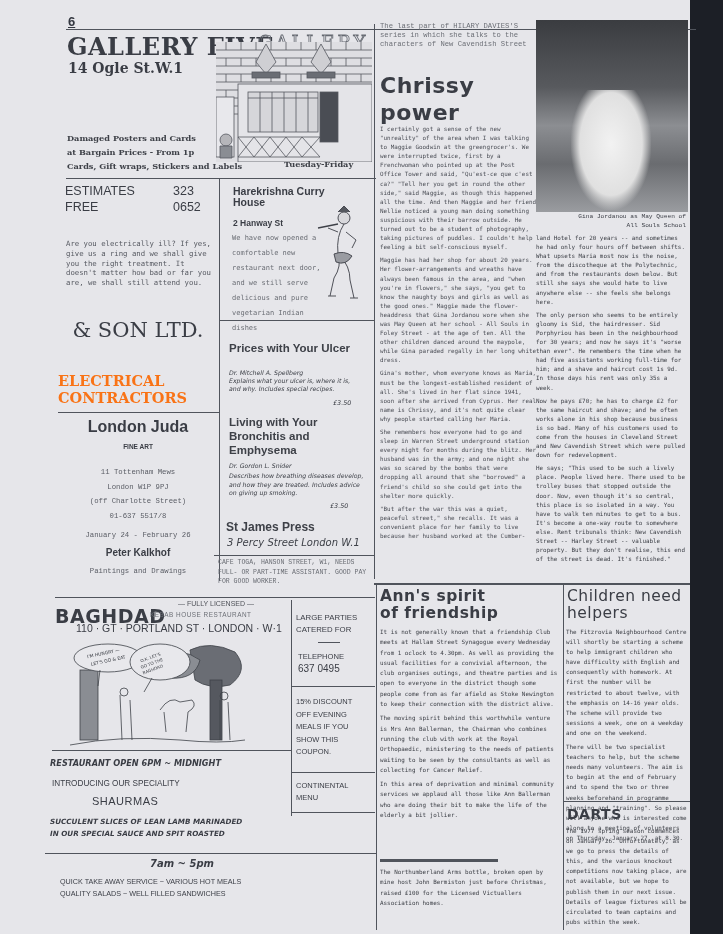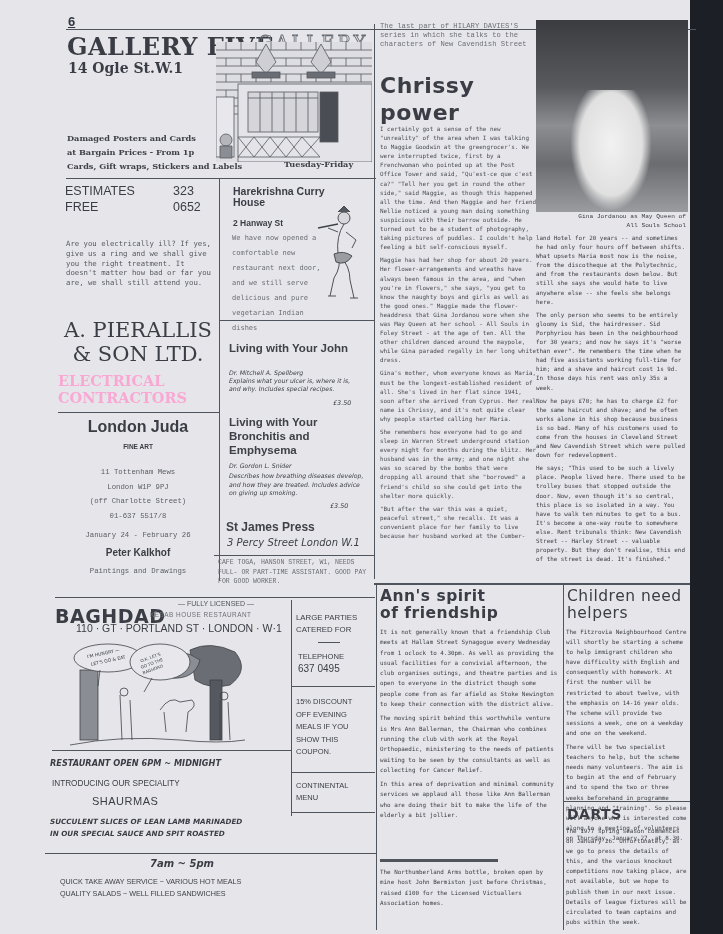--- a/index.html
+++ b/index.html
@@ -64,24 +64,23 @@
 <div class="abs" style="left:65px;top:183px;font-size:12.5px;line-height:16px;color:#3a3d45;">
   <div>ESTIMATES</div>
   <div>FREE</div>
 </div>
 <div class="abs" style="left:173px;top:183px;font-size:12.5px;line-height:16px;color:#3a3d45;">
   <div>323</div>
   <div>0652</div>
 </div>
 <div class="abs typed" style="left:66px;top:239px;width:150px;font-size:7.3px;line-height:9.8px;color:#565961;">Are you electrically ill? If yes, give us a ring and we shall give you the right treatment. It doesn't matter how bad or far you are, we shall still attend you.</div>
 <div class="abs serif" style="left:58px;top:318px;width:160px;text-align:center;font-size:21px;line-height:24px;color:#3a3d45;">
-  <div>A. PIERALLIS</div>
   <div>&amp; SON LTD.</div>
 </div>
-<div class="abs serif" style="left:58px;top:372px;font-size:14.5px;line-height:17px;font-weight:bold;color:#f9a8d4;">
+<div class="abs serif" style="left:58px;top:372px;font-size:14.5px;line-height:17px;font-weight:bold;color:#f97316;">
   <div>ELECTRICAL</div>
   <div>CONTRACTORS</div>
 </div>
 <div class="hl" style="left:58px;top:412px;width:161px;height:1px;"></div>
 
 <div class="abs" style="left:58px;top:418px;width:160px;text-align:center;font-size:16px;font-weight:bold;color:#3a3d45;">London Juda</div>
 <div class="abs" style="left:58px;top:443px;width:160px;text-align:center;font-size:6.5px;font-weight:bold;color:#3a3d45;">FINE ART</div>
 <div class="abs mono" style="left:58px;top:465px;width:160px;text-align:center;font-size:7.3px;line-height:14.5px;color:#5a5d65;">
   <div>11 Tottenham Mews</div>
   <div>London W1P 9PJ</div>
@@ -104,21 +103,21 @@
     <path d="M22 6 L28 0 L34 6" fill="#55585f"></path>
     <path d="M2 22 L22 18" stroke-width="1.4"></path>
     <path d="M28 18 Q20 30 22 48 Q26 60 18 72 L14 90 M24 50 Q34 60 34 74 L38 92"></path>
     <path d="M22 26 L12 22 M30 26 L40 34 L36 42"></path>
     <path d="M18 48 Q28 44 36 50 Q30 60 20 56 Z" fill="#9a9ca2"></path>
     <path d="M12 90 H20 M34 92 H42"></path>
   </g>
 </svg>
 <div class="hl" style="left:219px;top:320px;width:156px;height:1px;"></div>
 
-<div class="abs" style="left:229px;top:342px;width:140px;font-size:11.5px;line-height:12.5px;font-weight:bold;color:#3e4148;">Living with Your John</div>
+<div class="abs" style="left:229px;top:342px;width:140px;font-size:11.5px;line-height:12.5px;font-weight:bold;color:#3e4148;">Prices with Your Ulcer</div>
 <div class="abs hand" style="left:229px;top:369px;font-size:6.2px;color:#3e4148;">Dr. Mitchell A. Spellberg</div>
 <div class="abs hand" style="left:229px;top:377px;width:130px;font-size:6.2px;line-height:8.2px;color:#3e4148;">Explains what your ulcer is, where it is, and why. Includes special recipes.</div>
 <div class="abs hand" style="left:333px;top:399px;font-size:6.4px;color:#3e4148;">£3.50</div>
 
 <div class="abs" style="left:229px;top:415px;width:140px;font-size:11.5px;line-height:14px;font-weight:bold;color:#3e4148;">Living with Your Bronchitis and Emphysema</div>
 <div class="abs hand" style="left:229px;top:462px;font-size:6.2px;color:#3e4148;">Dr. Gordon L. Snider</div>
 <div class="abs hand" style="left:229px;top:472px;width:140px;font-size:6.2px;line-height:8.6px;color:#3e4148;">Describes how breathing diseases develop, and how they are treated. Includes advice on giving up smoking.</div>
 <div class="abs hand" style="left:330px;top:502px;font-size:6.4px;color:#3e4148;">£3.50</div>
 
 <div class="abs" style="left:226px;top:520px;font-size:12px;font-weight:bold;color:#3e4148;">St James Press</div>

